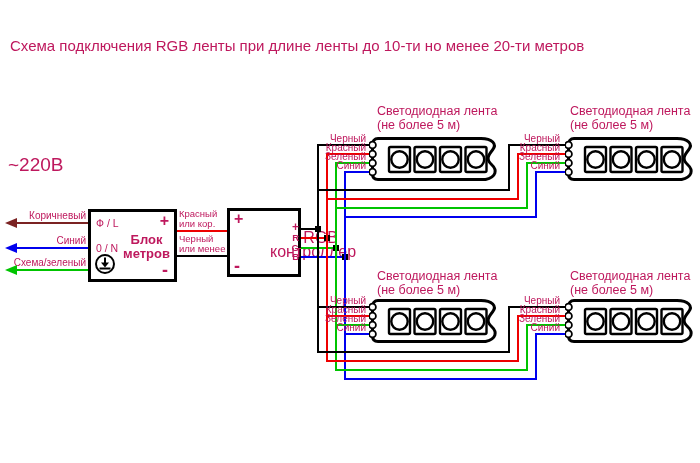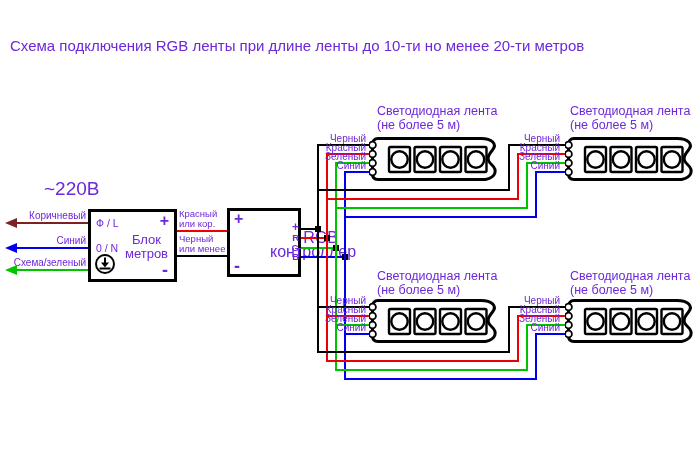--- a/index.html
+++ b/index.html
@@ -1,38 +1,38 @@
 <!DOCTYPE html>
 <html><head>
 <meta charset="utf-8">
 <style>
   html,body{margin:0;padding:0;background:#fff;}
   #canvas{position:relative;width:700px;height:463px;background:#fff;overflow:hidden;
-          font-family:"Liberation Sans",sans-serif;color:#6d28d9;}
+          font-family:"Liberation Sans",sans-serif;color:#be185d;}
   .abs{position:absolute;}
   .wire{position:absolute;background:#000;}
   .h{height:2px;}
   .v{width:2px;}
   .dot{position:absolute;width:6px;height:6px;background:#000;}
   .box{position:absolute;border:3px solid #000;background:#fff;box-sizing:border-box;}
   .lbl{position:absolute;font-size:10px;line-height:10.5px;white-space:nowrap;}
   .lbl2{position:absolute;font-size:9.5px;line-height:10px;white-space:nowrap;}
   .plabel{position:absolute;font-size:10px;line-height:10px;width:70px;text-align:right;white-space:nowrap;}
   .striptitle{position:absolute;font-size:12.5px;line-height:13.5px;white-space:nowrap;}
   .bold{font-weight:bold;}
   svg{display:block;}
 </style>
 </head>
 <body>
 
 <div id="canvas">
 
   <div class="abs" style="left:10px;top:37px;font-size:15px;">Схема подключения RGB ленты при длине ленты до 10-ти но менее 20-ти метров</div>
 
-  <div class="abs" style="left:8px;top:178px;font-size:19px;margin-left:36px;">~220В</div>
+  <div class="abs" style="left:8px;top:154px;font-size:19px;">~220В</div>
 
   <div class="lbl" style="left:0;top:211px;width:86px;text-align:right;">Коричневый</div>
   <div class="wire h" style="left: 15px; top: 222px; width: 74px; background: rgb(123, 35, 35);"></div>
   <svg class="abs" style="left:5px;top:217px;" width="12" height="12">
       <polygon points="12,1 0,6 12,11" fill="#7b2323"></polygon>
     </svg>
 
   <div class="lbl" style="left:0;top:236px;width:86px;text-align:right;">Синий</div>
   <div class="wire h" style="left: 15px; top: 247px; width: 74px; background: rgb(0, 0, 238);"></div>
   <svg class="abs" style="left:5px;top:242px;" width="12" height="12">
@@ -42,21 +42,21 @@
   <div class="lbl" style="left:0;top:258px;width:86px;text-align:right;">Схема/зеленый</div>
   <div class="wire h" style="left: 15px; top: 269px; width: 74px; background: rgb(0, 196, 0);"></div>
   <svg class="abs" style="left:5px;top:264px;" width="12" height="12">
       <polygon points="12,1 0,6 12,11" fill="#00c400"></polygon>
     </svg>
 
   <div class="box" style="left:88px;top:209px;width:89px;height:73px;padding-left:19px;">
     <div class="abs" style="left:5px;top:5px;font-size:10.5px;">Ф / L</div>
     <div class="abs bold" style="right:5px;top:0px;font-size:16px;">+</div>
     <div class="abs" style="left:5px;top:30px;font-size:10.5px;">0 / N</div>
-    <div class="abs" style="left:28px;top:21px;width:55px;text-align:center;font-size:13px;line-height:13.5px;">
+    <div class="abs" style="left:28px;top:21px;width:55px;text-align:center;font-size:13px;line-height:13.5px;font-weight:bold;">
       <div>Блок</div>
       <div>метров</div>
     </div>
     <svg class="abs" style="left:3px;bottom:4px;" width="22" height="22" viewBox="0 0 22 22">
       <circle cx="11" cy="11" r="9" fill="none" stroke="#000" stroke-width="2"></circle>
       <line x1="11" y1="4.5" x2="11" y2="10" stroke="#000" stroke-width="2"></line>
       <polygon points="7,9.5 15,9.5 11,14.5" fill="#000"></polygon>
       <line x1="5.5" y1="15.5" x2="16.5" y2="15.5" stroke="#000" stroke-width="2"></line>
     </svg>
     <div class="abs bold" style="right:6px;bottom:-2px;font-size:18px;">-</div>

